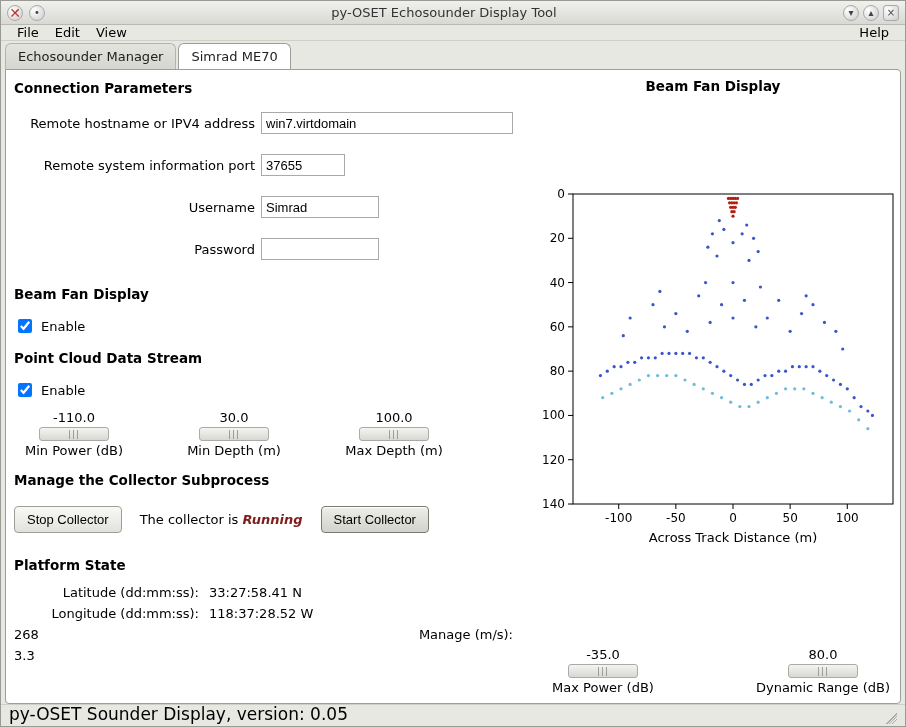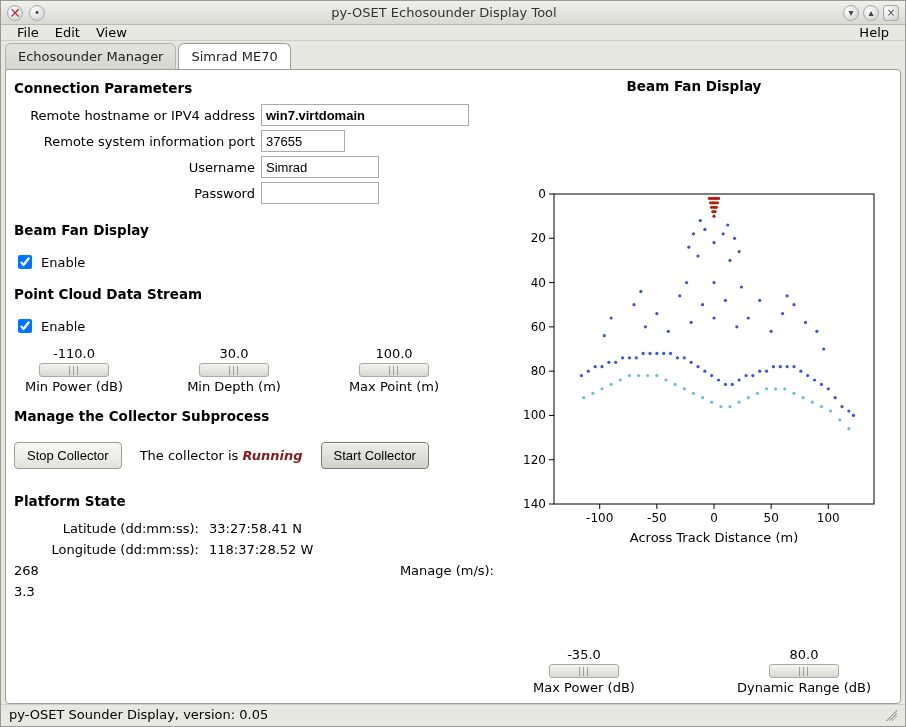--- a/index.html
+++ b/index.html
@@ -87,36 +87,36 @@
   .leftpane { flex: 0 0 480px; display: flex; flex-direction: column; gap: 4px; }
   .rightpane { flex: 1; display: flex; flex-direction: column; }
   h4.sec {
     margin: 4px 0 4px 0;
     font-size: 13.5px;
     font-weight: bold;
   }
   .formrow {
     display: flex;
     align-items: center;
-    margin: 0 0;
+    margin: 8px 0;
   }
   .formrow label {
     width: 247px;
     text-align: right;
     padding-right: 6px;
     font-size: 13px;
   }
   input[type="text"], input[type="password"] {
     height: 22px;
     border: 1px solid #aaa;
     padding: 2px 4px;
     font-size: 13px;
     background: #fff;
   }
-  .in-long { width: 208px; font-weight: bold; }
+  .in-long { width: 252px; }
   .in-med { width: 84px; }
   .in-user { width: 118px; }
   .checkbox-row { display:flex; align-items:center; gap:6px; margin: 6px 0 2px 0; }
   .checkbox-row input { width:14px; height:14px; }
   
   .slider-row { display:flex; gap: 40px; margin-top:4px; }
   .slider-col { display:flex; flex-direction:column; align-items:center; width: 120px; }
   .slider-val { font-size:13px; margin-bottom:2px; }
   .slider-track {
     width: 70px; height: 14px;
@@ -152,22 +152,22 @@
   .chart-wrap { flex:1; display:flex; align-items:center; justify-content:center; }
   .chart-box { position:relative; }
   
   .bottom-sliders { display:flex; align-items:flex-start; justify-content:center; gap: 60px; padding: 4px 10px 2px 10px; }
   
   .statusbar {
     height: 22px;
     background: #e8e8e3;
     border-top: 1px solid #cfcfca;
     padding: 2px 8px;
-    font-size: 13px;
-    display:flex; align-items:flex-start;
+    font-size: 17px;
+    display:flex; align-items:flex-end;
   }
   .status-grip {
     margin-left: auto;
     width: 14px; height: 14px;
     background:
       linear-gradient(135deg, transparent 60%, #aaa 60%, #aaa 65%, transparent 65%,
                        transparent 70%, #aaa 70%, #aaa 75%, transparent 75%,
                        transparent 80%, #aaa 80%, #aaa 85%, transparent 85%);
   }
 </style>
@@ -241,21 +241,21 @@
         <div class="slider-label">Min Power (dB)</div>
       </div>
       <div class="slider-col">
         <div class="slider-val">30.0</div>
         <div class="slider-track">|||</div>
         <div class="slider-label">Min Depth (m)</div>
       </div>
       <div class="slider-col">
         <div class="slider-val">100.0</div>
         <div class="slider-track">|||</div>
-        <div class="slider-label">Max Point (m)</div>
+        <div class="slider-label">Max Depth (m)</div>
       </div>
     </div>
 
     <h4 class="sec" style="margin-top:10px">Manage the Collector Subprocess</h4>
     <div class="collector-row">
       <button class="gtk">Stop Collector</button>
       <span>
         <span>The collector is </span><span class="running-text">Running</span>
       </span>
       <button class="gtk primary">Start Collector</button>

